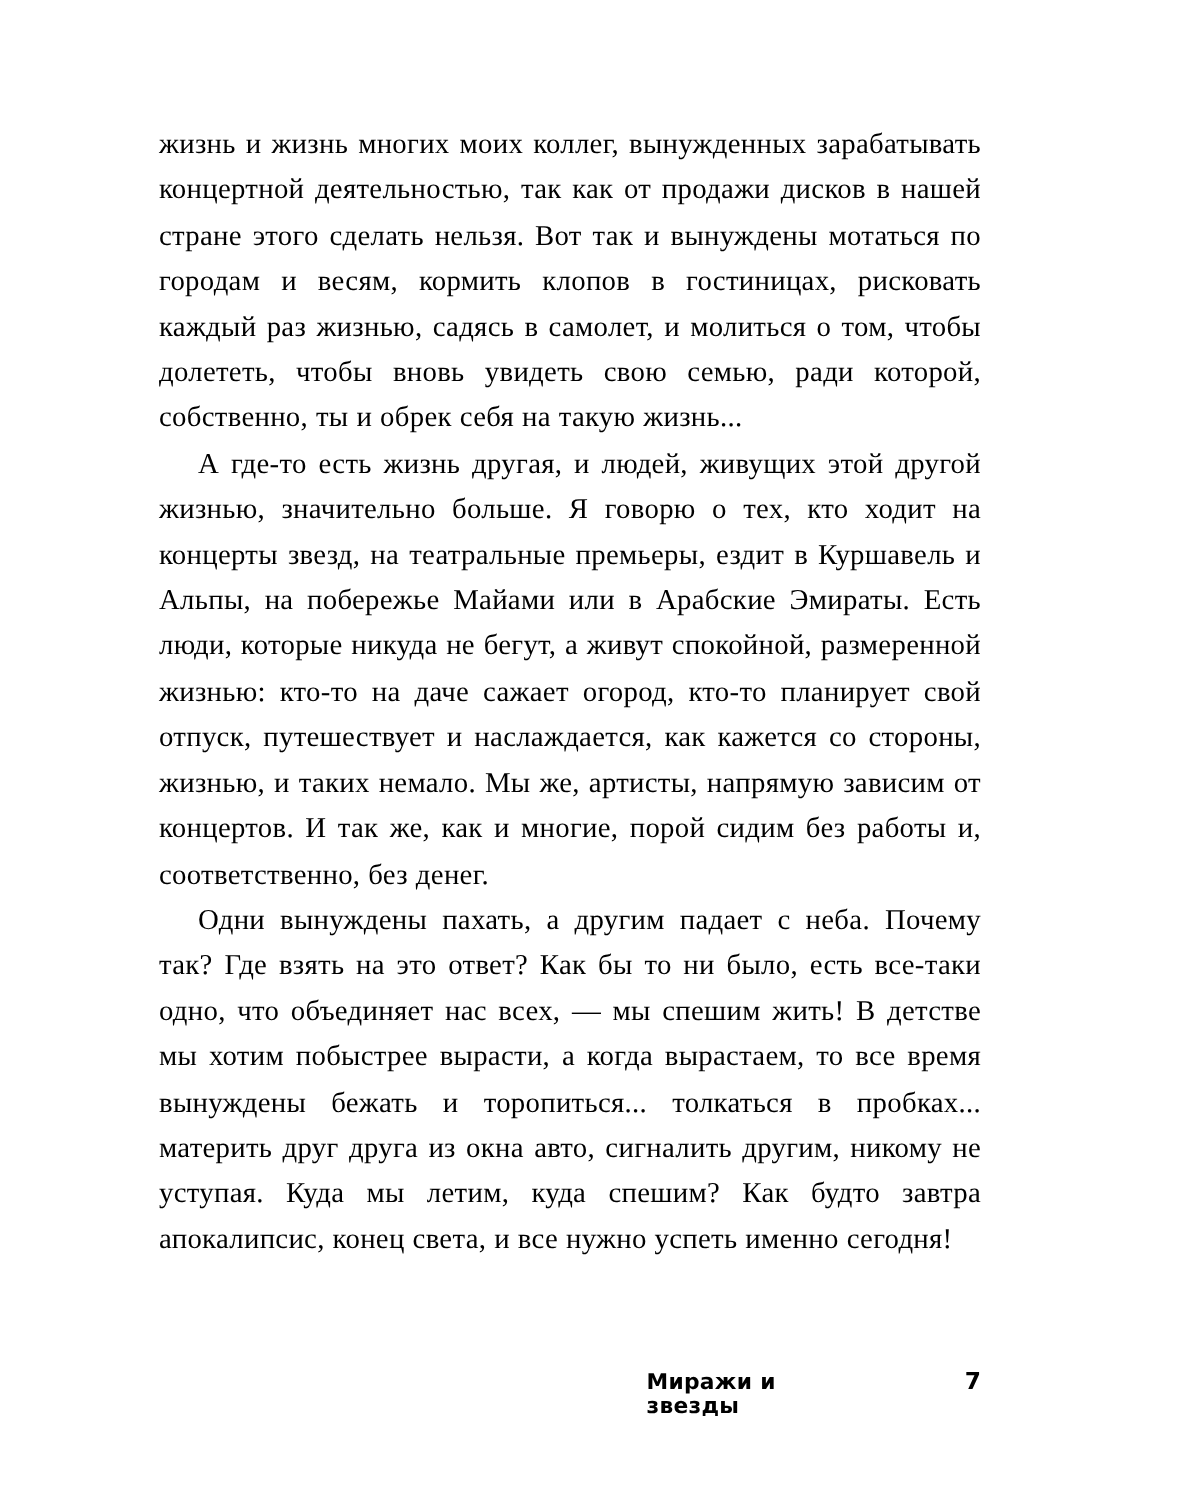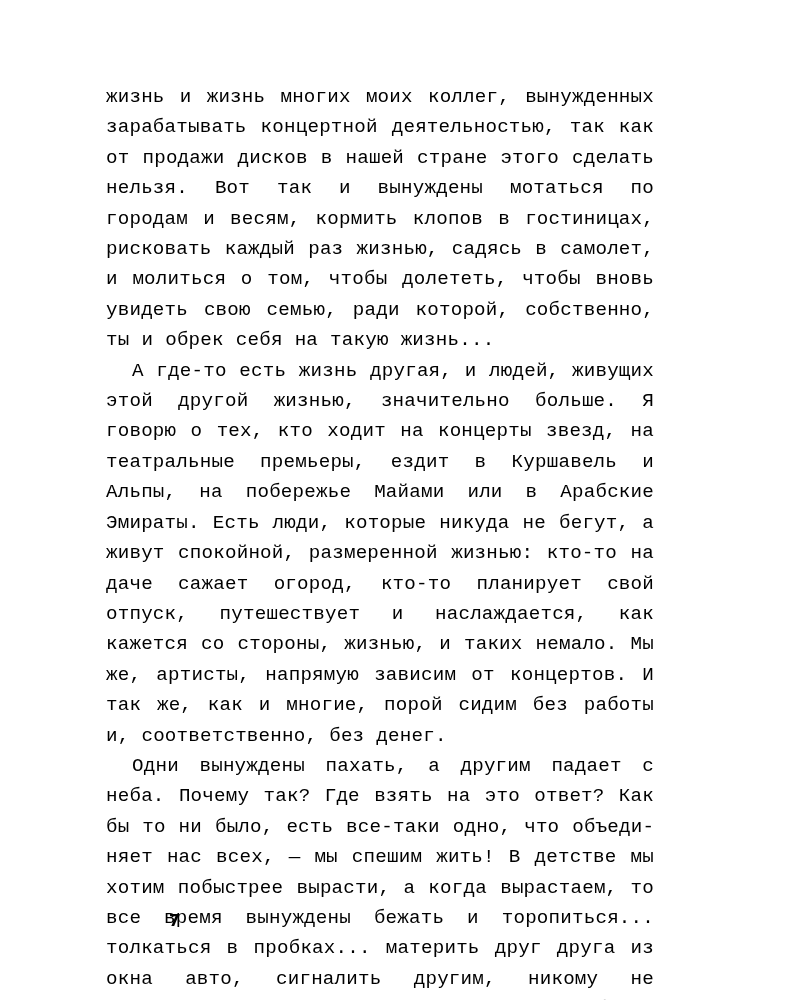--- a/index.html
+++ b/index.html
@@ -28,21 +28,20 @@
   }
   .para {
     margin: 0;
     font-size: 19.2px;
     line-height: 30.4px;
     text-align: justify;
     text-justify: inter-word;
     letter-spacing: 0.2px;
     word-spacing: 0.3px;
     hyphens: manual;
-    font-family: Liberation Mono, monospace;
   }
   .para + .para {
     text-indent: 26px;
   }
   .footer {
     position: absolute;
     left: 106px;
     top: 912px;
     width: 548px;
     display: flex;
@@ -67,16 +66,17 @@
 
 <div class="page">
 
   <div class="text-block">
     <p class="para">жизнь и жизнь многих моих коллег, вынужден­ных зарабатывать концертной деятельностью, так как от продажи дисков в нашей стране это­го сделать нельзя. Вот так и вынуждены мо­таться по городам и весям, кормить клопов в гостиницах, рисковать каждый раз жизнью, садясь в самолет, и молиться о том, чтобы доле­теть, чтобы вновь увидеть свою семью, ради ко­торой, собственно, ты и обрек себя на такую жизнь...</p>
     <p class="para">А где-то есть жизнь другая, и людей, живу­щих этой другой жизнью, значительно больше. Я говорю о тех, кто ходит на концерты звезд, на театральные премьеры, ездит в Куршавель и Альпы, на побережье Майами или в Араб­ские Эмираты. Есть люди, которые никуда не бегут, а живут спокойной, размеренной жиз­нью: кто-то на даче сажает огород, кто-то пла­нирует свой отпуск, путешествует и наслажда­ется, как кажется со стороны, жизнью, и таких немало. Мы же, артисты, напрямую зависим от концертов. И так же, как и многие, порой си­дим без работы и, соответственно, без денег.</p>
     <p class="para">Одни вынуждены пахать, а другим падает с неба. Почему так? Где взять на это ответ? Как бы то ни было, есть все-таки одно, что объеди­няет нас всех, — мы спешим жить! В детстве мы хотим побыстрее вырасти, а когда вырастаем, то все время вынуждены бежать и торопиться... толкаться в пробках... материть друг друга из окна авто, сигналить другим, никому не уступая. Куда мы летим, куда спешим? Как будто завтра апокалипсис, конец света, и все нужно успеть именно сегодня!</p>
   </div>
 
   <div class="footer">
+    <span class="footer-title">Миражи и звезды</span>
     <span class="footer-pageno">7</span>
   </div>
 
 </div>
 
 </body></html>

